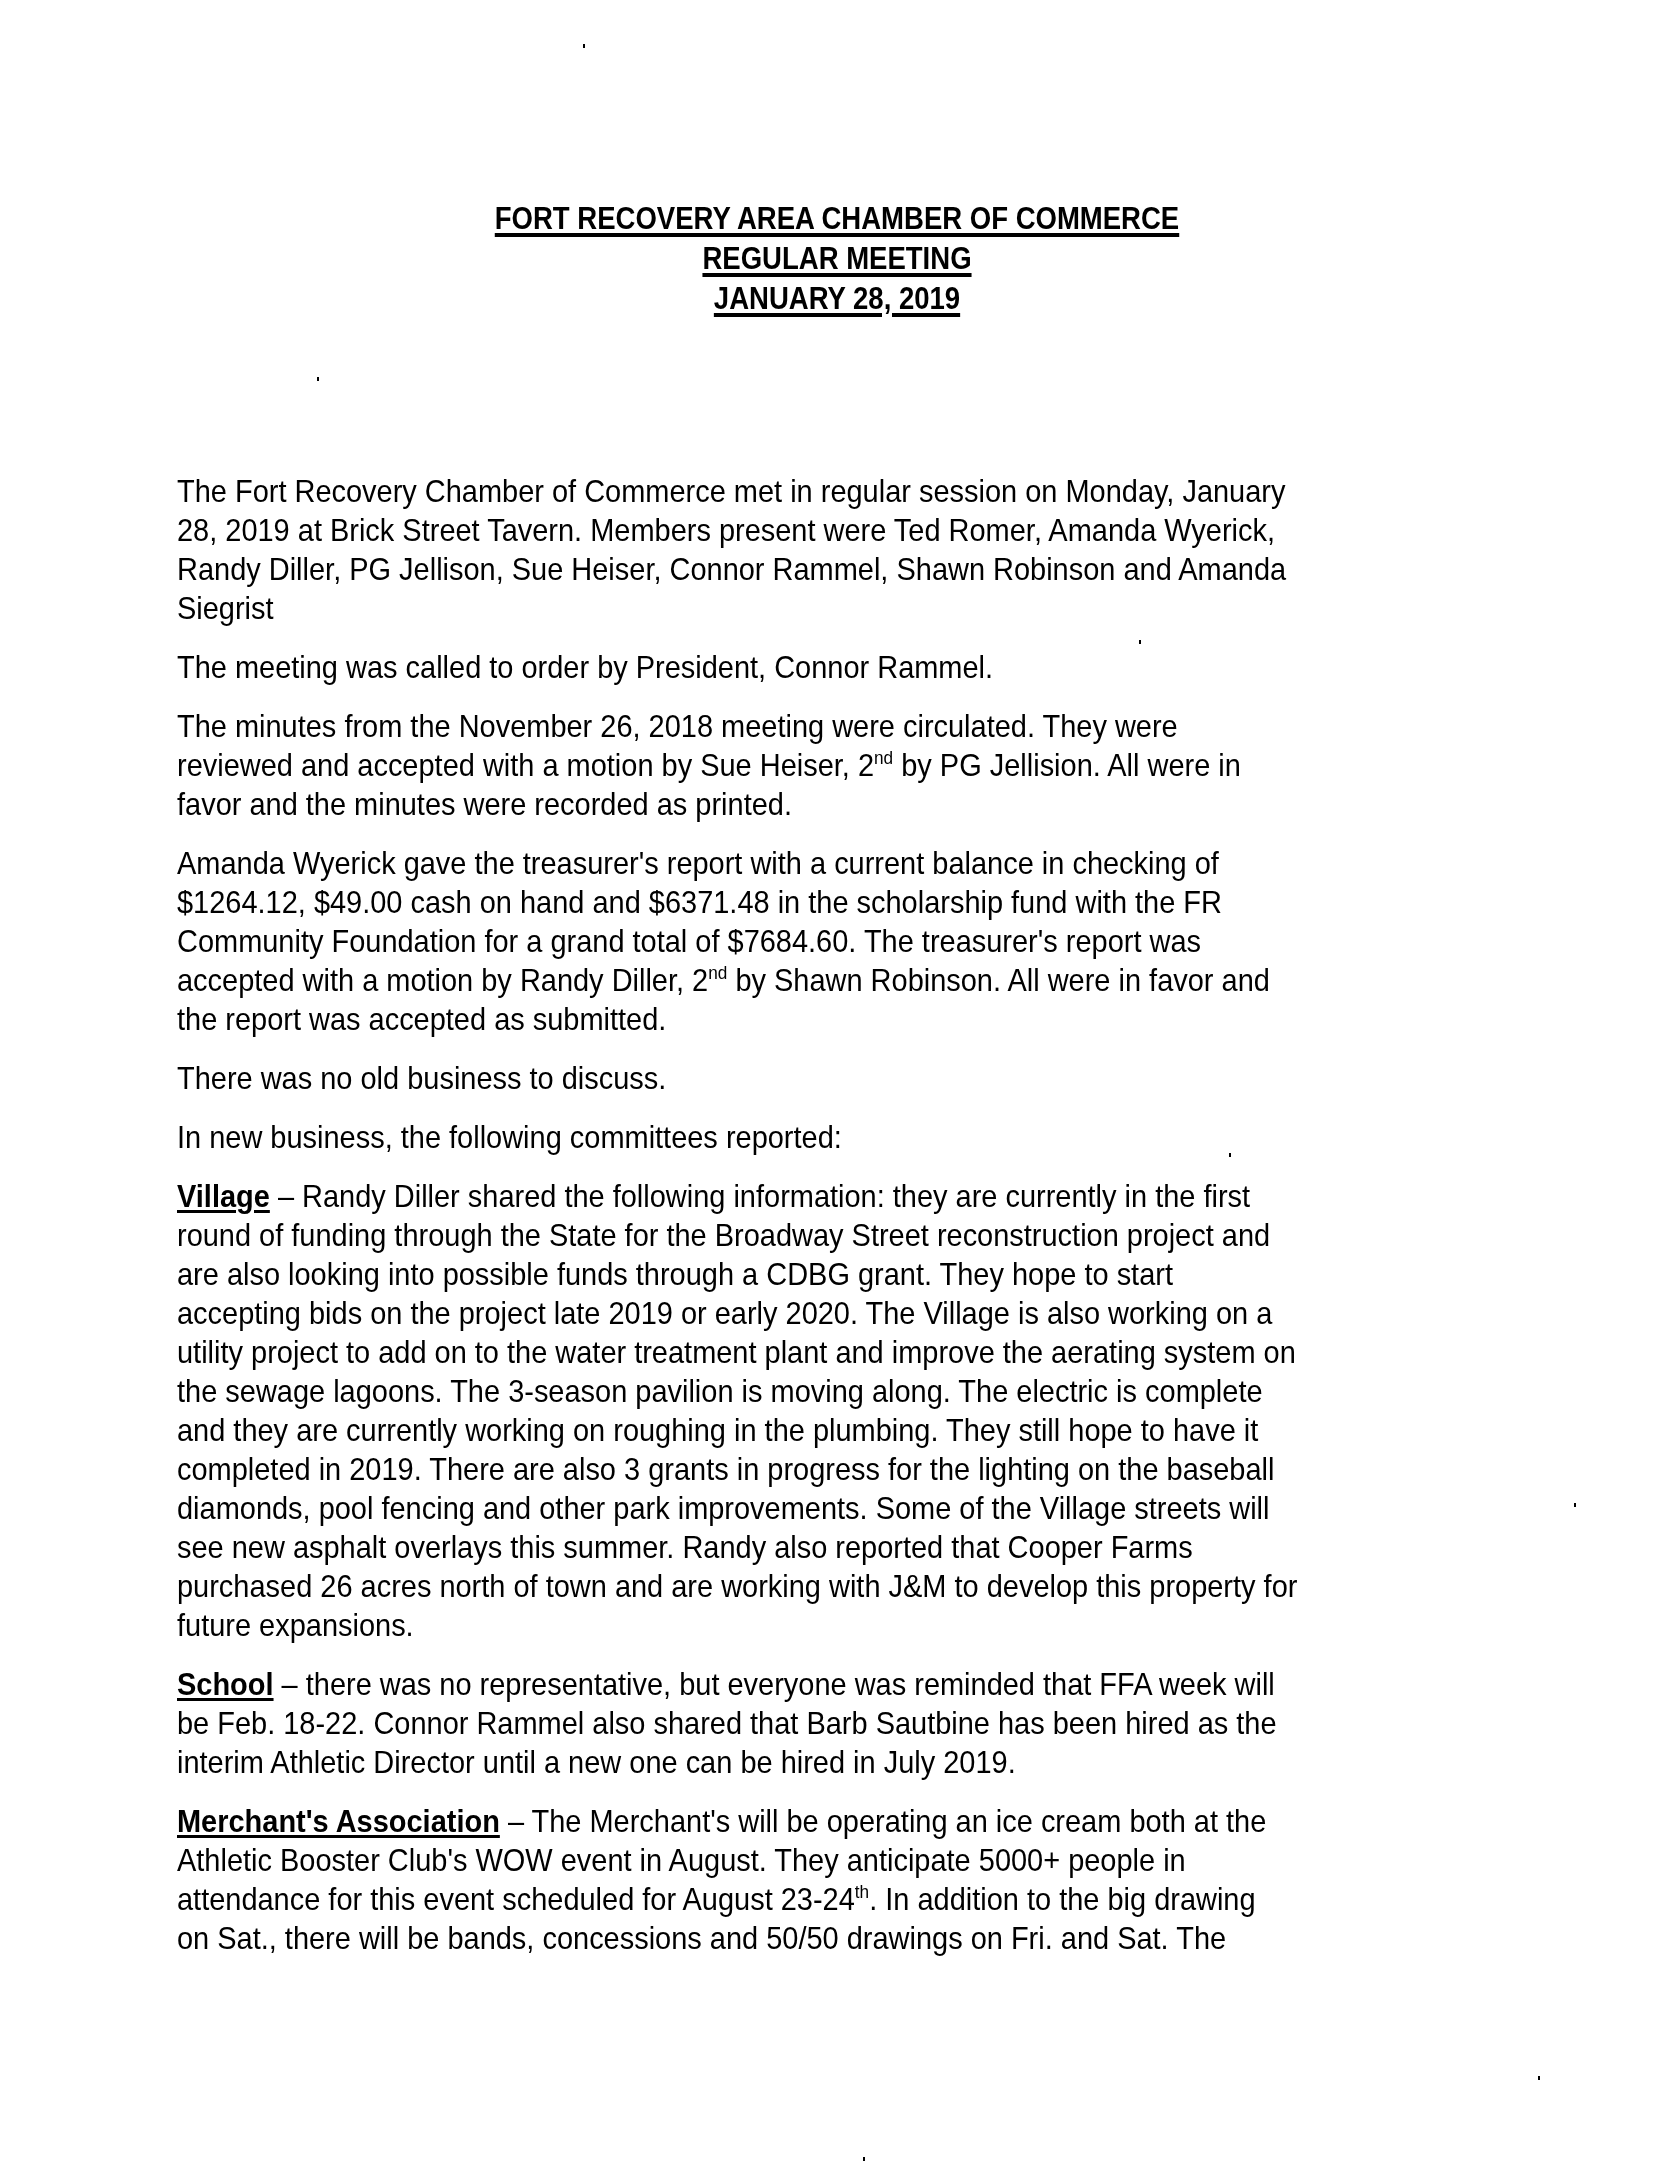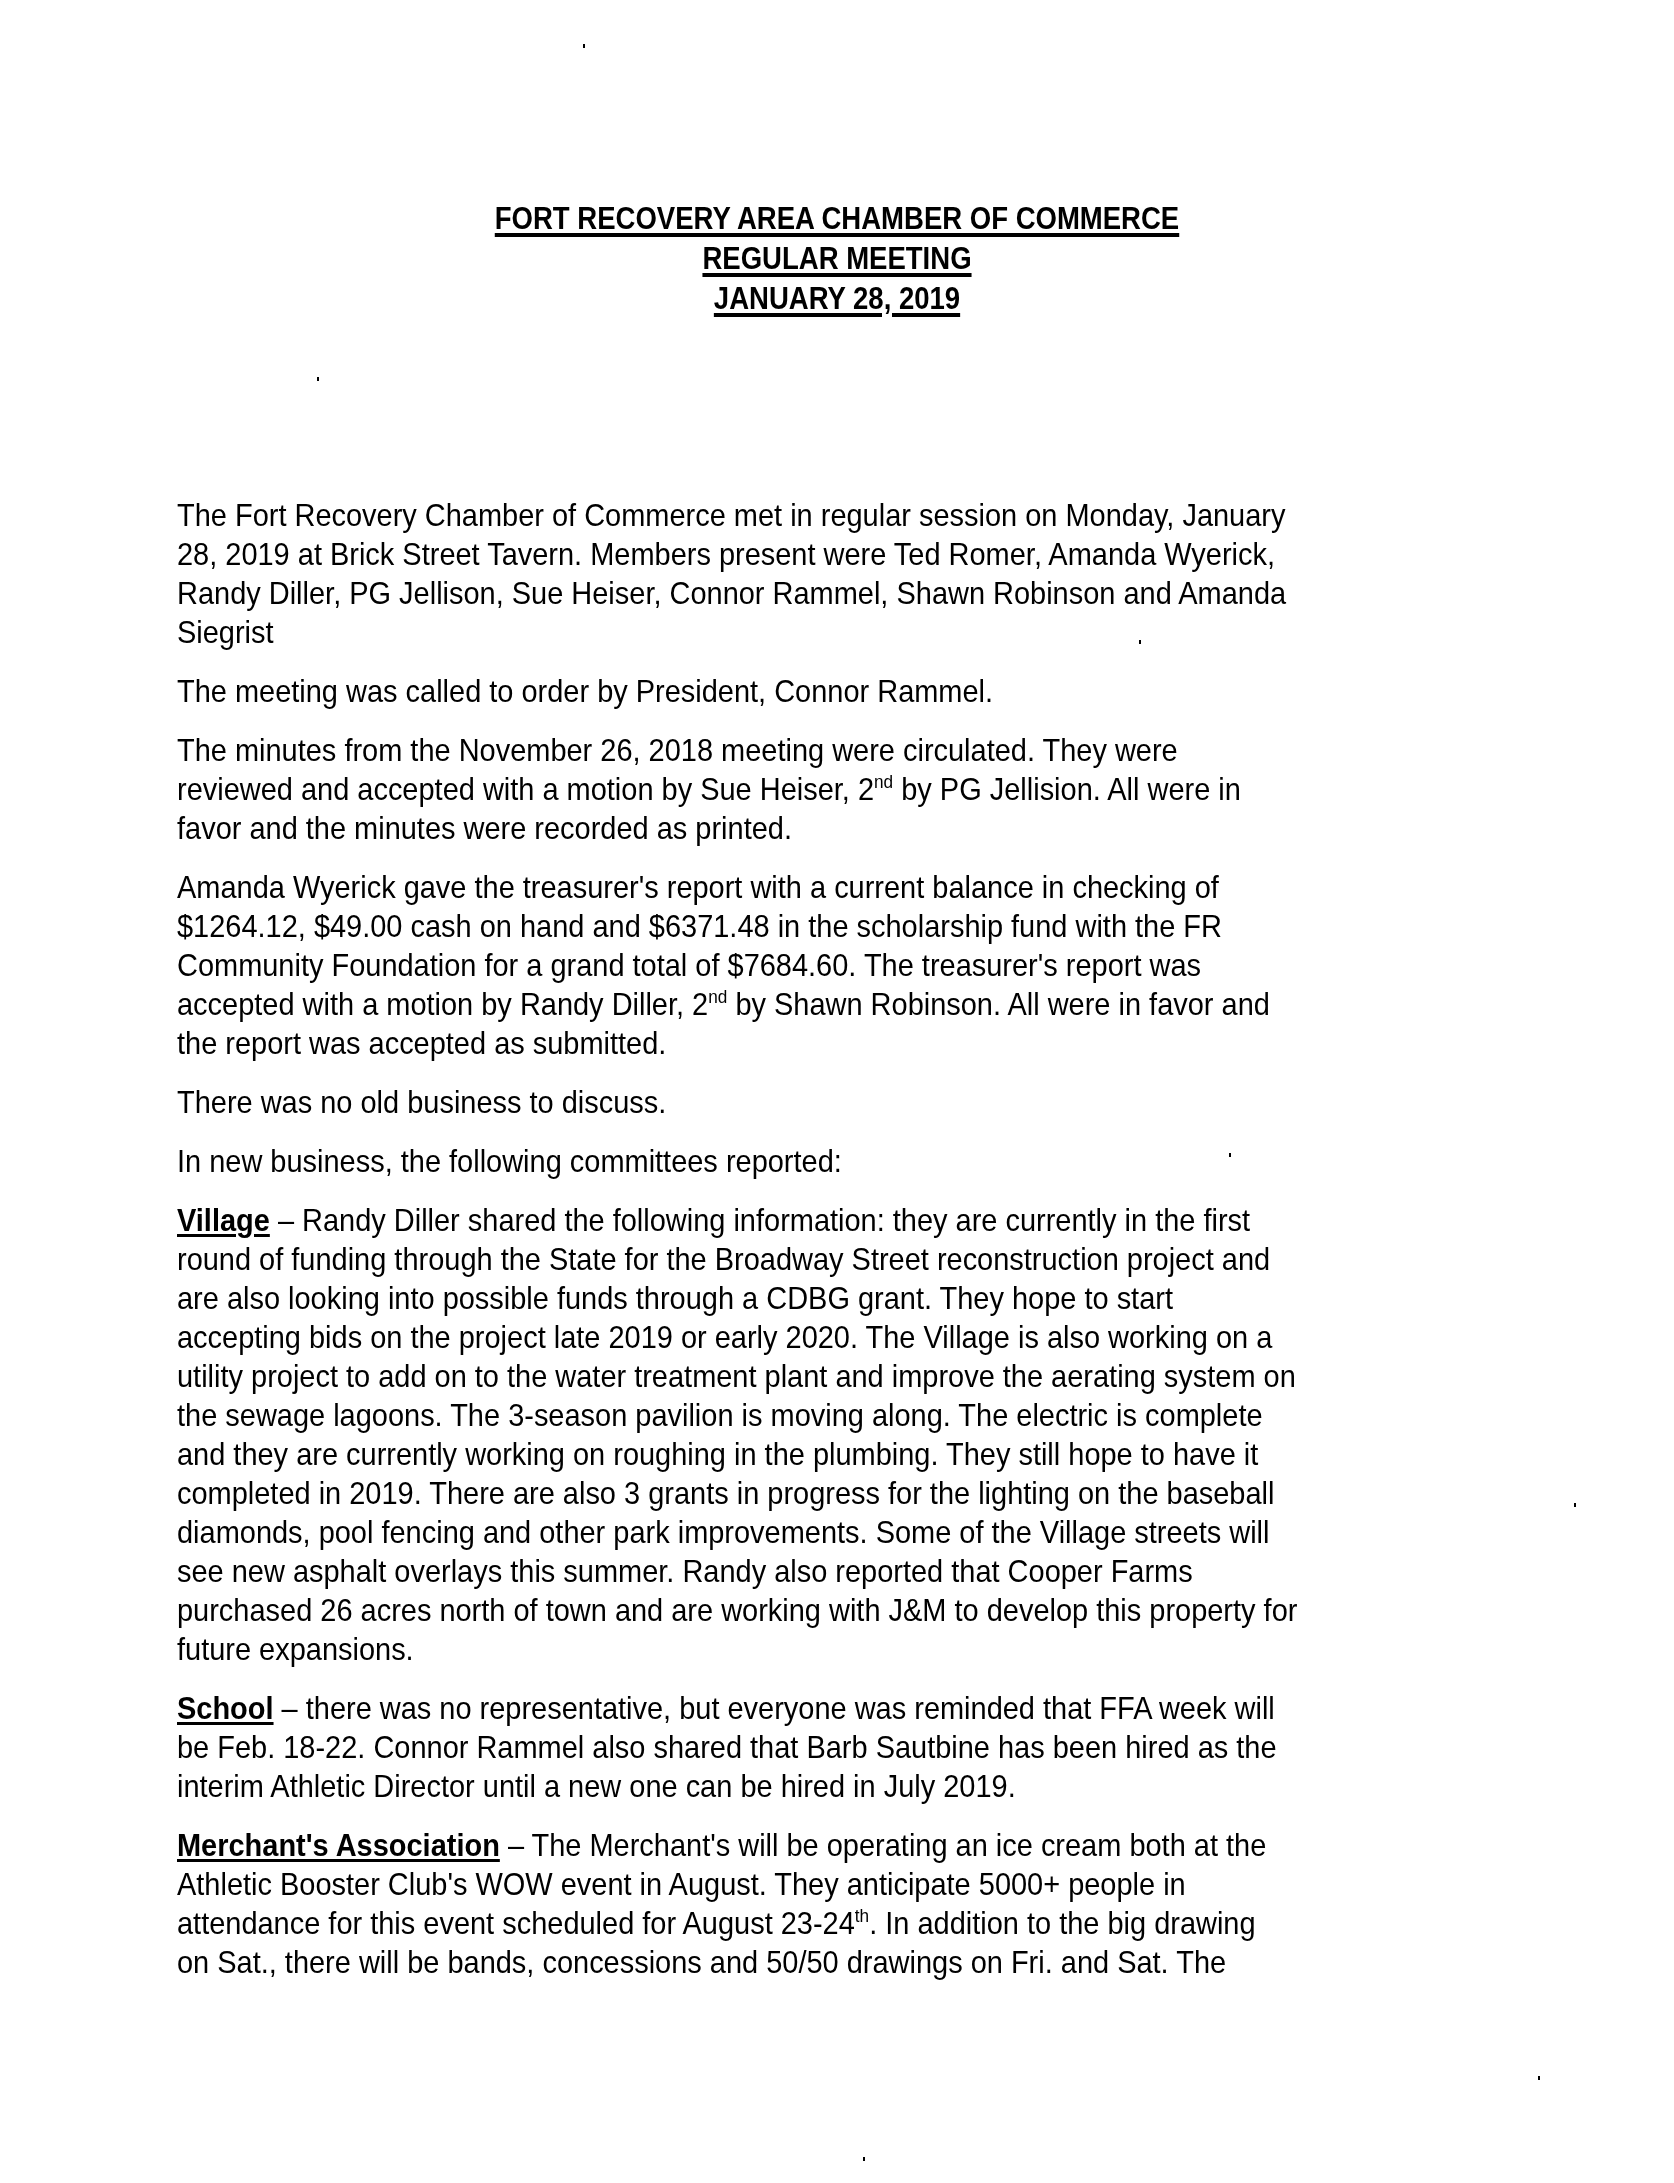--- a/index.html
+++ b/index.html
@@ -10,21 +10,21 @@
     font-family: "Liberation Sans", sans-serif;
   }
   .header {
     position: absolute; left: 0; top: 198px; width: 1674px; text-align: center;
     font-weight: bold; font-size: 32px; line-height: 40px;
     transform: scaleX(0.86); transform-origin: 837px 0;
   }
   .header div { display: block; }
   .header span { text-decoration: underline; text-decoration-thickness: 3.5px; text-underline-offset: 4px; }
   .body {
-    position: absolute; left: 177px; top: 496px; width: 1299px;
+    position: absolute; left: 177px; top: 472px; width: 1299px;
     font-size: 32px; line-height: 39px;
   }
   .body p { margin: 0 0 20px 0; white-space: pre-line; }
   .narrow { display: inline-block; transform: scaleX(0.905); transform-origin: 0 0; width: 1438px; }
   .lbl { font-weight: bold; text-decoration: underline; text-decoration-thickness: 3px; text-underline-offset: 3px; }
   sup { font-size: 19px; line-height: 0; vertical-align: 12px; }
   .speck { position: absolute; background: #000; width: 2px; height: 3.5px; }
 </style>
 </head>
 <body>

